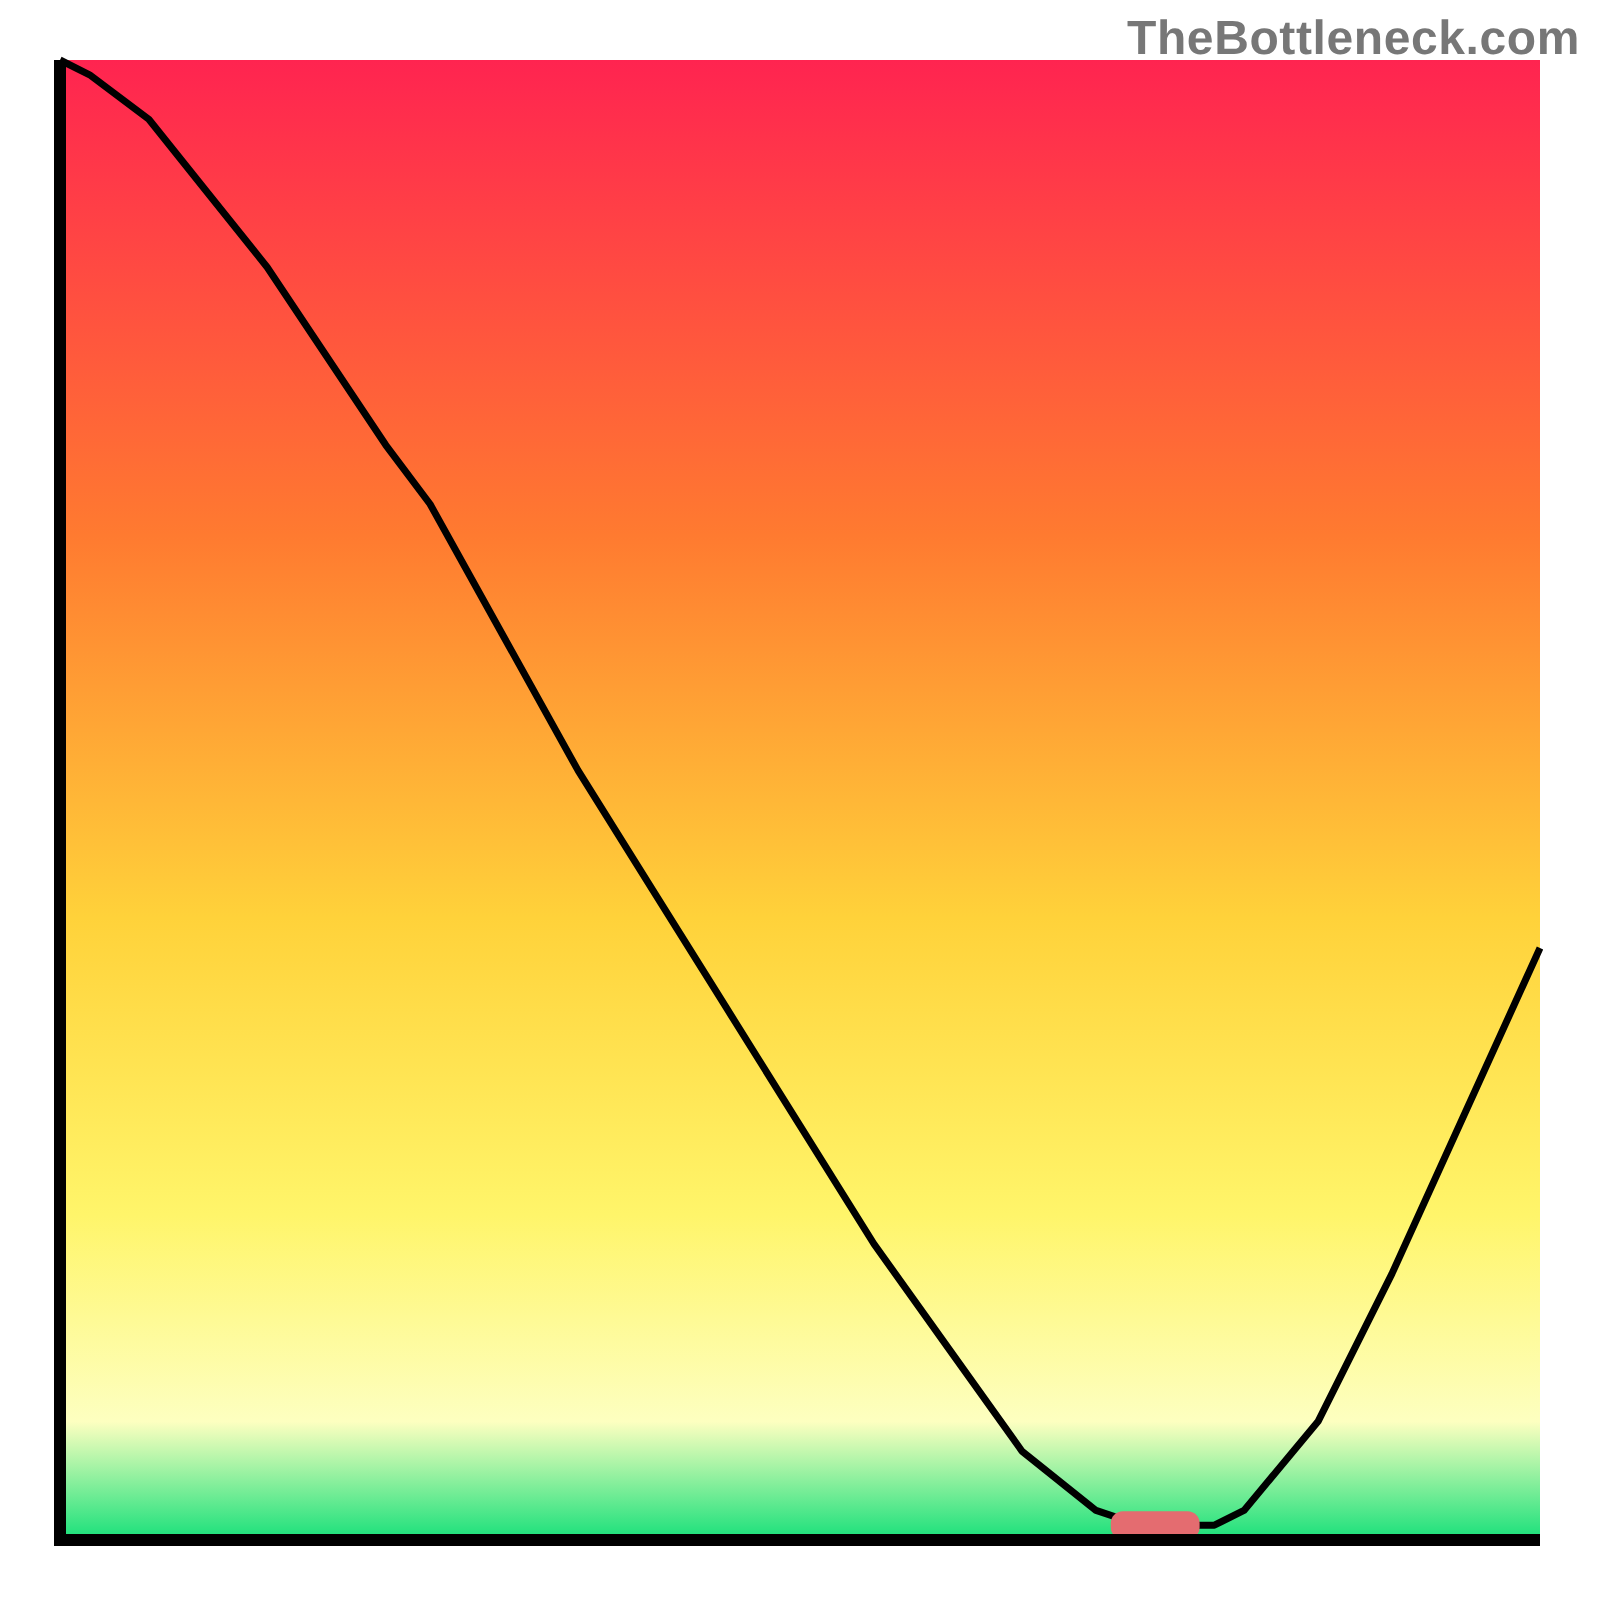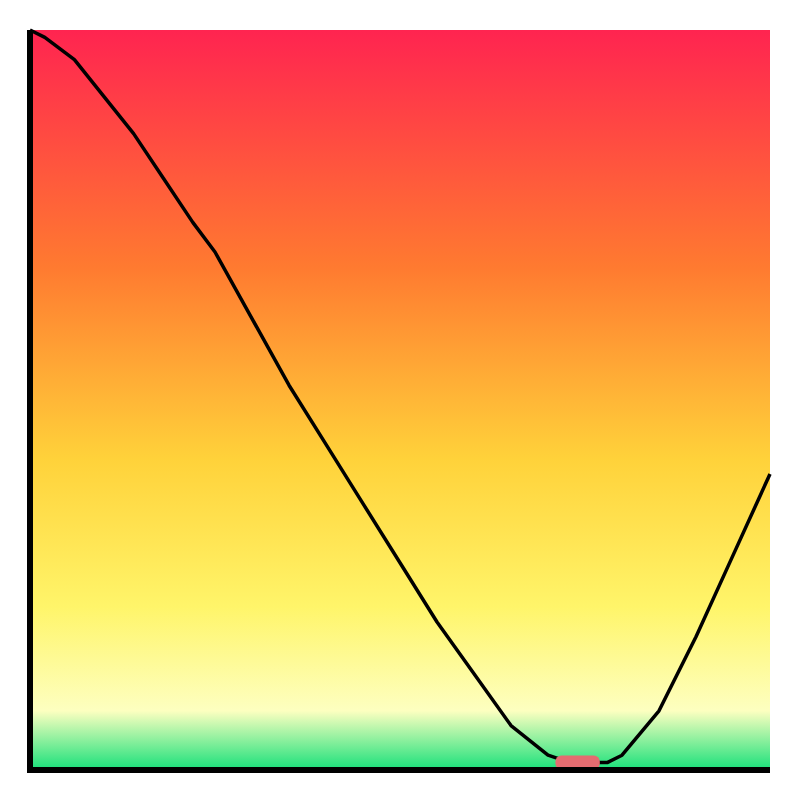--- a/index.html
+++ b/index.html
@@ -60,13 +60,14 @@
 
   <rect id="plot-bg" x="30" y="30" width="740" height="740" fill="url(#bg-grad)"></rect>
 
   <path id="data-curve" class="curve" d="M30.0 30.0 L44.8 37.4 L74.4 59.6 L104.0 96.6 L133.6 133.6 L163.2 178.0 L192.8 222.4 L215.0 252.0 L252.0 318.6 L289.0 385.2 L326.0 444.4 L363.0 503.6 L400.0 562.8 L437.0 622.0 L474.0 673.8 L511.0 725.6 L548.0 755.2 L570.2 762.6 L585.0 762.6 L607.2 762.6 L622.0 755.2 L659.0 710.8 L696.0 636.8 L733.0 555.4 L770.0 474.0" stroke="#000000"></path>
 
   <rect id="min-marker" class="marker" x="555.4" y="755.6" width="44.4" height="14" rx="6" ry="6" fill="#e46c70"></rect>
 
   <path id="axes" d="M 30 30 L 30 770 L 770 770" fill="none" stroke="#000000" stroke-width="6"></path>
 </svg>
 
+<div class="watermark">TheBottleneck.com</div>
 </div>
 
 </body></html>

